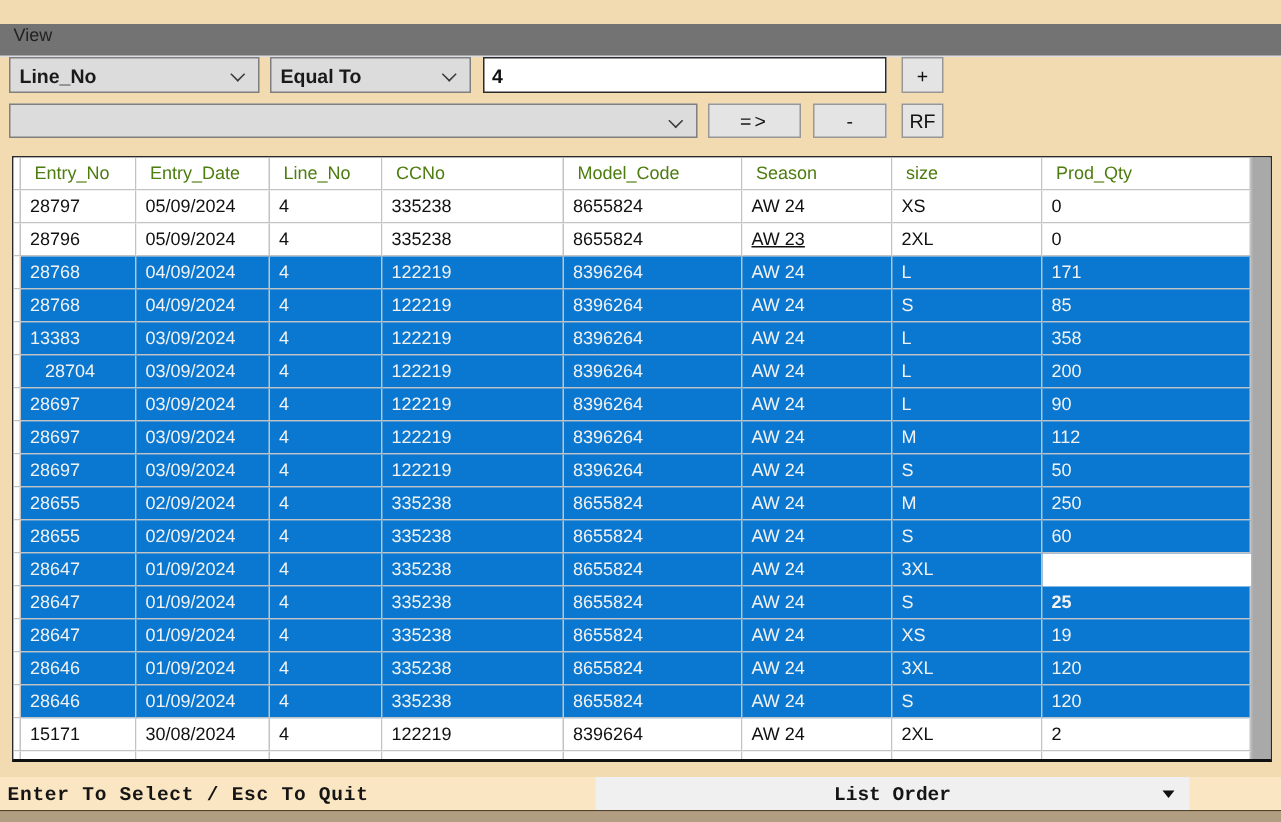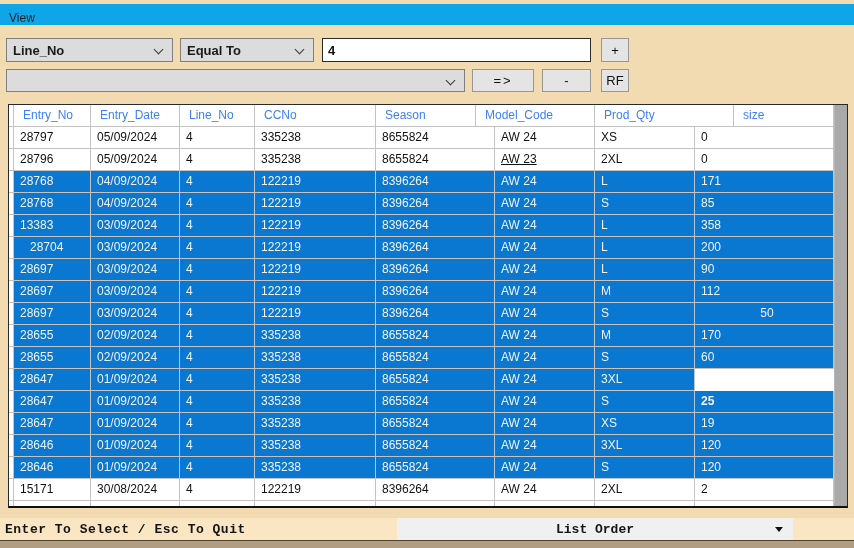--- a/index.html
+++ b/index.html
@@ -13,23 +13,23 @@
   }
   *{margin:0;padding:0;box-sizing:border-box;}
   html,body{background:#888;}
   .app{
     position:relative;width:854px;height:548px;overflow:hidden;
     background:var(--panel);
     font-family:"Liberation Sans",sans-serif;font-size:12px;color:#1a1a1a;
   }
   
   .menubar{
-    position:absolute;top:4px;left:0;width:854px;height:22px;
-    background:#0ea5e9;border-bottom:1px solid #dadde6;
-    display:flex;align-items:flex-end;
+    position:absolute;top:16px;left:0;width:854px;height:22px;
+    background:#737373;border-bottom:1px solid #dadde6;
+    display:flex;align-items:flex-start;
   }
   .menu-item{padding:0 9px;font-size:12px;color:#222;cursor:default;}
   
   .combo{
     position:absolute;height:24px;background:#dcdcdc;border:1px solid #7f7f7f;
     display:flex;align-items:center;font-weight:bold;font-size:13px;
     padding-left:6px;
   }
   .combo .chev{
     position:absolute;right:10px;top:7px;width:7px;height:7px;
@@ -58,21 +58,21 @@
   .trow.filler{height:6px;}
   .mcell{
     flex:0 0 5px;background:#fff;border-right:1px solid var(--gline);
     border-bottom:1px solid var(--gline);
   }
   .cell{
     height:22px;line-height:21px;white-space:nowrap;overflow:hidden;
     border-right:1px solid var(--gline);border-bottom:1px solid var(--gline);
     padding-left:6px;font-size:12px;background:#fff;color:#111;
   }
-  .ghead .cell{color:#3b82f6;padding-left:9px;}
+  .ghead .cell{color:#4d7c0f;padding-left:9px;}
   .trow.selected .cell{background:var(--sel-bg);color:var(--sel-tx);}
   .trow.filler .cell,.trow.filler .mcell{height:6px;border-bottom:none;}
   
   .statusbar{
     position:absolute;left:0;top:518px;width:854px;height:22px;
     background:var(--status);
     font-family:"Liberation Mono","DejaVu Sans Mono",monospace;
     font-weight:bold;font-size:13px;color:#151515;
     display:flex;align-items:center;
   }
@@ -119,24 +119,24 @@
   <button class="btn" style="left:601px;top:69px;width:28px;height:23px;">RF</button>
 
   <div class="grid">
     <div class="gridmain">
       <div id="grid-header" class="trow ghead">
           <div class="mcell"></div>
           <div class="cell" style="flex: 0 0 77px;">Entry_No</div>
           <div class="cell" style="flex: 0 0 89px;">Entry_Date</div>
           <div class="cell" style="flex: 0 0 75px;">Line_No</div>
           <div class="cell" style="flex: 0 0 121px;">CCNo</div>
+          <div class="cell" style="flex: 0 0 119px;">Model_Code</div>
           <div class="cell" style="flex: 0 0 100px;">Season</div>
-          <div class="cell" style="flex: 0 0 119px;">Model_Code</div>
+          <div class="cell" style="flex: 0 0 100px;">size</div>
           <div class="cell" style="flex: 0 0 139px;">Prod_Qty</div>
-          <div class="cell" style="flex: 0 0 100px;">size</div>
         </div>
       <div id="grid-rows">
           <div class="trow">
             <div class="mcell"></div>
             <div class="cell" style="flex: 0 0 77px;">28797</div>
             <div class="cell" style="flex: 0 0 89px;">05/09/2024</div>
             <div class="cell" style="flex: 0 0 75px;">4</div>
             <div class="cell" style="flex: 0 0 121px;">335238</div>
             <div class="cell" style="flex: 0 0 119px;">8655824</div>
             <div class="cell" style="flex: 0 0 100px;">AW 24</div>
@@ -222,32 +222,32 @@
           </div>
           <div class="trow selected">
             <div class="mcell"></div>
             <div class="cell" style="flex: 0 0 77px;">28697</div>
             <div class="cell" style="flex: 0 0 89px;">03/09/2024</div>
             <div class="cell" style="flex: 0 0 75px;">4</div>
             <div class="cell" style="flex: 0 0 121px;">122219</div>
             <div class="cell" style="flex: 0 0 119px;">8396264</div>
             <div class="cell" style="flex: 0 0 100px;">AW 24</div>
             <div class="cell" style="flex: 0 0 100px;">S</div>
-            <div class="cell" style="flex: 0 0 139px; text-align: center;">50</div>
+            <div class="cell" style="flex: 0 0 139px;">50</div>
           </div>
           <div class="trow selected">
             <div class="mcell"></div>
             <div class="cell" style="flex: 0 0 77px;">28655</div>
             <div class="cell" style="flex: 0 0 89px;">02/09/2024</div>
             <div class="cell" style="flex: 0 0 75px;">4</div>
             <div class="cell" style="flex: 0 0 121px;">335238</div>
             <div class="cell" style="flex: 0 0 119px;">8655824</div>
             <div class="cell" style="flex: 0 0 100px;">AW 24</div>
             <div class="cell" style="flex: 0 0 100px;">M</div>
-            <div class="cell" style="flex: 0 0 139px;">170</div>
+            <div class="cell" style="flex: 0 0 139px;">250</div>
           </div>
           <div class="trow selected">
             <div class="mcell"></div>
             <div class="cell" style="flex: 0 0 77px;">28655</div>
             <div class="cell" style="flex: 0 0 89px;">02/09/2024</div>
             <div class="cell" style="flex: 0 0 75px;">4</div>
             <div class="cell" style="flex: 0 0 121px;">335238</div>
             <div class="cell" style="flex: 0 0 119px;">8655824</div>
             <div class="cell" style="flex: 0 0 100px;">AW 24</div>
             <div class="cell" style="flex: 0 0 100px;">S</div>

